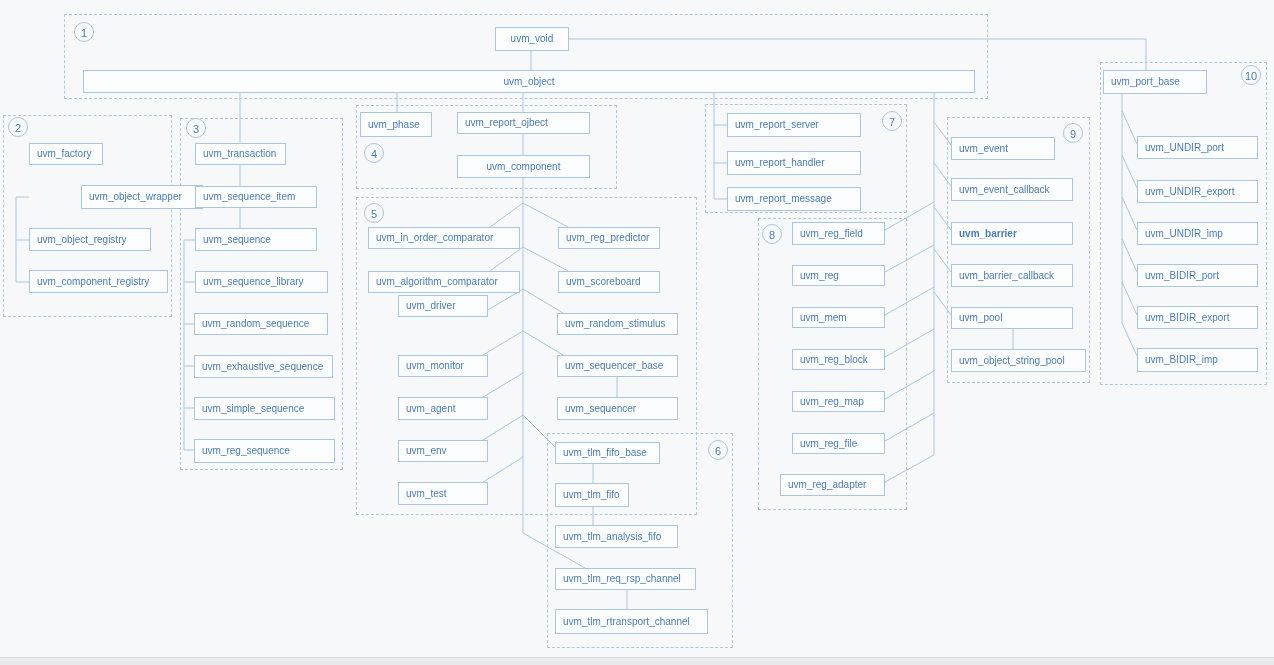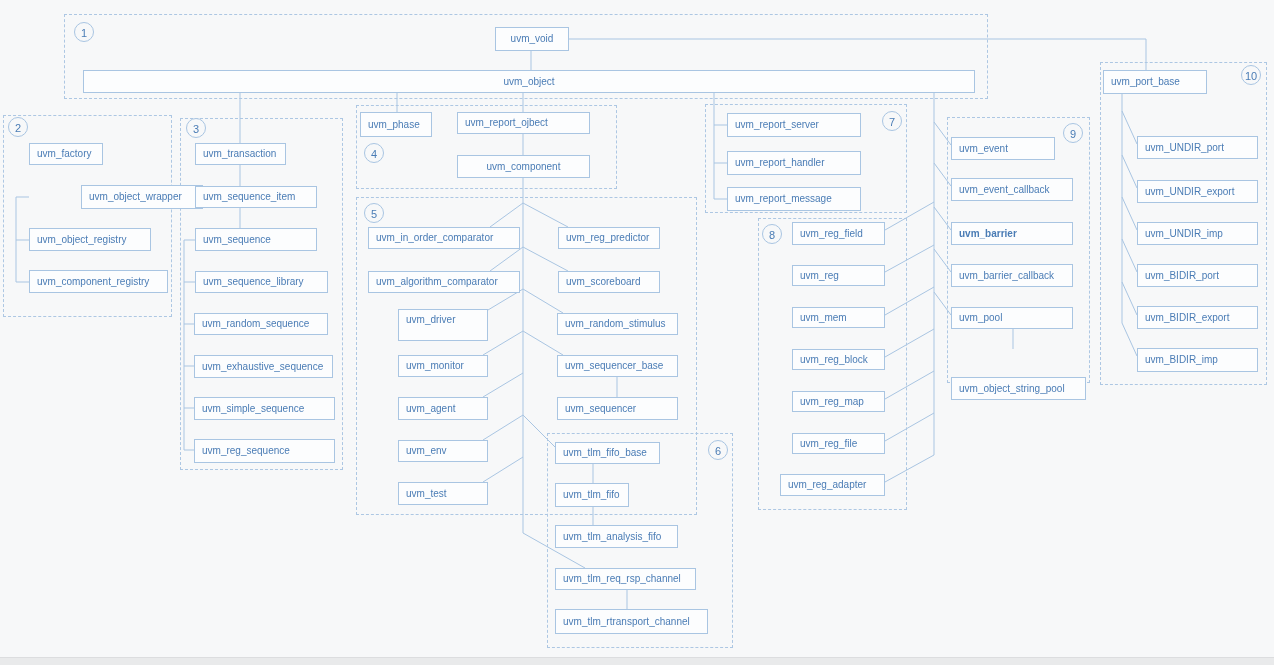--- a/index.html
+++ b/index.html
@@ -160,21 +160,21 @@
       <div class="node left" style="left: 194px; top: 355px; width: 139px; height: 23px; line-height: 21px;">uvm_exhaustive_sequence</div>
       <div class="node left" style="left: 194px; top: 397px; width: 141px; height: 23px; line-height: 21px;">uvm_simple_sequence</div>
       <div class="node left" style="left: 194px; top: 439px; width: 141px; height: 24px; line-height: 22px;">uvm_reg_sequence</div>
       <div class="node left" style="left: 360px; top: 112px; width: 72px; height: 25px; line-height: 23px;">uvm_phase</div>
       <div class="node left" style="left: 457px; top: 112px; width: 133px; height: 22px; line-height: 20px;">uvm_report_ojbect</div>
       <div class="node center" style="left: 457px; top: 155px; width: 133px; height: 23px; line-height: 21px;">uvm_component</div>
       <div class="node left" style="left: 368px; top: 227px; width: 152px; height: 22px; line-height: 20px;">uvm_in_order_comparator</div>
       <div class="node left" style="left: 558px; top: 227px; width: 102px; height: 22px; line-height: 20px;">uvm_reg_predictor</div>
       <div class="node left" style="left: 368px; top: 271px; width: 152px; height: 22px; line-height: 20px;">uvm_algorithm_comparator</div>
       <div class="node left" style="left: 558px; top: 271px; width: 102px; height: 22px; line-height: 20px;">uvm_scoreboard</div>
-      <div class="node left" style="left: 398px; top: 309px; width: 90px; height: 32px; line-height: 20px;">uvm_driver</div>
+      <div class="node left" style="left: 398px; top: 295px; width: 90px; height: 22px; line-height: 20px;">uvm_driver</div>
       <div class="node left" style="left: 557px; top: 313px; width: 121px; height: 22px; line-height: 20px;">uvm_random_stimulus</div>
       <div class="node left" style="left: 398px; top: 355px; width: 90px; height: 22px; line-height: 20px;">uvm_monitor</div>
       <div class="node left" style="left: 557px; top: 355px; width: 121px; height: 22px; line-height: 20px;">uvm_sequencer_base</div>
       <div class="node left" style="left: 398px; top: 397px; width: 90px; height: 23px; line-height: 21px;">uvm_agent</div>
       <div class="node left" style="left: 557px; top: 397px; width: 121px; height: 23px; line-height: 21px;">uvm_sequencer</div>
       <div class="node left" style="left: 398px; top: 440px; width: 90px; height: 22px; line-height: 20px;">uvm_env</div>
       <div class="node left" style="left: 398px; top: 482px; width: 90px; height: 23px; line-height: 21px;">uvm_test</div>
       <div class="node left" style="left: 555px; top: 442px; width: 105px; height: 22px; line-height: 20px;">uvm_tlm_fifo_base</div>
       <div class="node left" style="left: 555px; top: 483px; width: 74px; height: 24px; line-height: 22px;">uvm_tlm_fifo</div>
       <div class="node left" style="left: 555px; top: 525px; width: 123px; height: 23px; line-height: 21px;">uvm_tlm_analysis_fifo</div>
@@ -188,21 +188,21 @@
       <div class="node left" style="left: 792px; top: 307px; width: 93px; height: 21px; line-height: 19px;">uvm_mem</div>
       <div class="node left" style="left: 792px; top: 349px; width: 93px; height: 21px; line-height: 19px;">uvm_reg_block</div>
       <div class="node left" style="left: 792px; top: 391px; width: 93px; height: 21px; line-height: 19px;">uvm_reg_map</div>
       <div class="node left" style="left: 792px; top: 433px; width: 93px; height: 21px; line-height: 19px;">uvm_reg_file</div>
       <div class="node left" style="left: 780px; top: 474px; width: 105px; height: 22px; line-height: 20px;">uvm_reg_adapter</div>
       <div class="node left" style="left: 951px; top: 137px; width: 104px; height: 23px; line-height: 21px;">uvm_event</div>
       <div class="node left" style="left: 951px; top: 178px; width: 122px; height: 23px; line-height: 21px;">uvm_event_callback</div>
       <div class="node left" style="left: 951px; top: 222px; width: 122px; height: 23px; line-height: 21px; font-weight: bold;">uvm_barrier</div>
       <div class="node left" style="left: 951px; top: 264px; width: 122px; height: 23px; line-height: 21px;">uvm_barrier_callback</div>
       <div class="node left" style="left: 951px; top: 307px; width: 122px; height: 22px; line-height: 20px;">uvm_pool</div>
-      <div class="node left" style="left: 951px; top: 349px; width: 135px; height: 23px; line-height: 21px; margin-top: 28px;">uvm_object_string_pool</div>
+      <div class="node left" style="left: 951px; top: 349px; width: 135px; height: 23px; line-height: 21px;">uvm_object_string_pool</div>
       <div class="node left" style="left: 1103px; top: 70px; width: 104px; height: 24px; line-height: 22px;">uvm_port_base</div>
       <div class="node left" style="left: 1137px; top: 136px; width: 121px; height: 23px; line-height: 21px;">uvm_UNDIR_port</div>
       <div class="node left" style="left: 1137px; top: 180px; width: 121px; height: 23px; line-height: 21px;">uvm_UNDIR_export</div>
       <div class="node left" style="left: 1137px; top: 222px; width: 121px; height: 23px; line-height: 21px;">uvm_UNDIR_imp</div>
       <div class="node left" style="left: 1137px; top: 264px; width: 121px; height: 23px; line-height: 21px;">uvm_BIDIR_port</div>
       <div class="node left" style="left: 1137px; top: 306px; width: 121px; height: 23px; line-height: 21px;">uvm_BIDIR_export</div>
       <div class="node left" style="left: 1137px; top: 348px; width: 121px; height: 24px; line-height: 22px;">uvm_BIDIR_imp</div>
     </div>
   <div class="bottom-edge"></div>
 </div>

